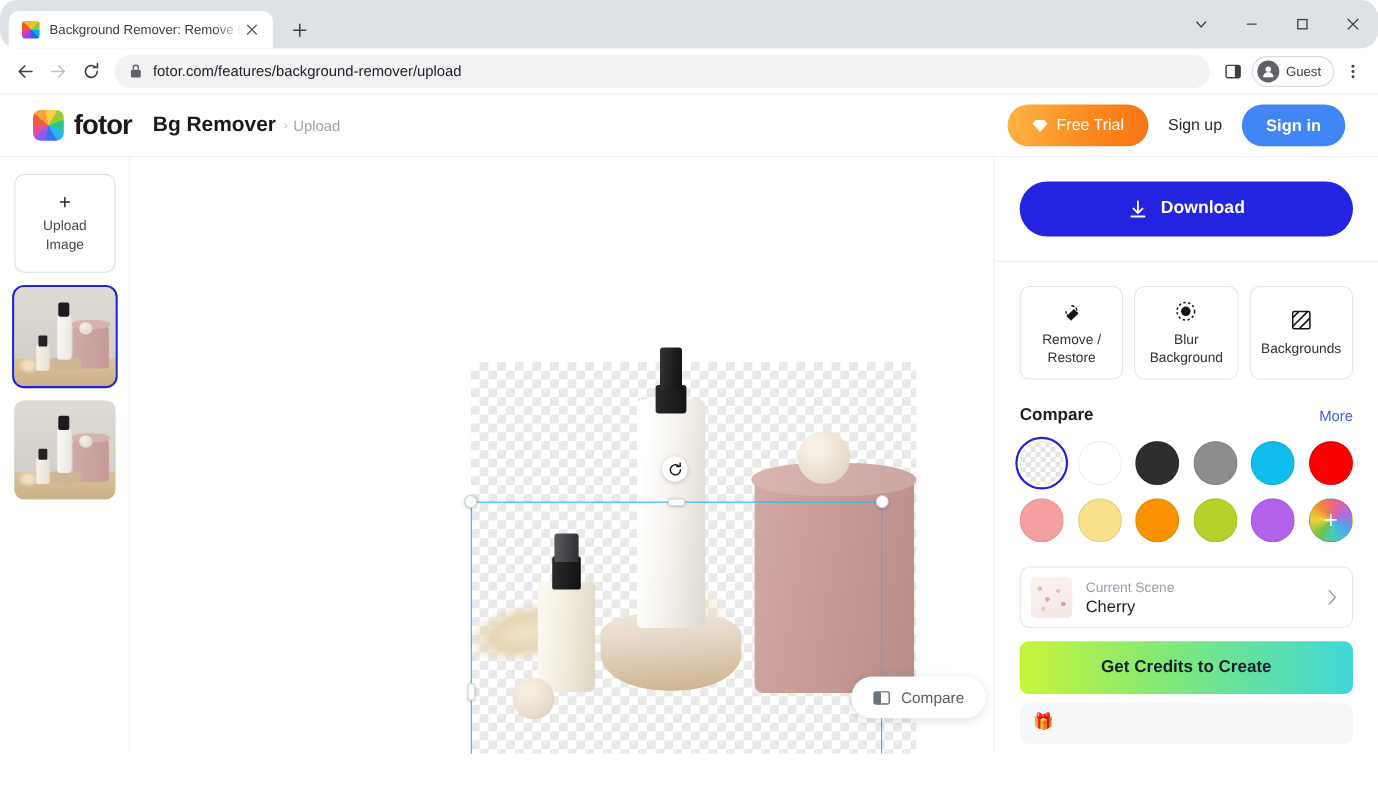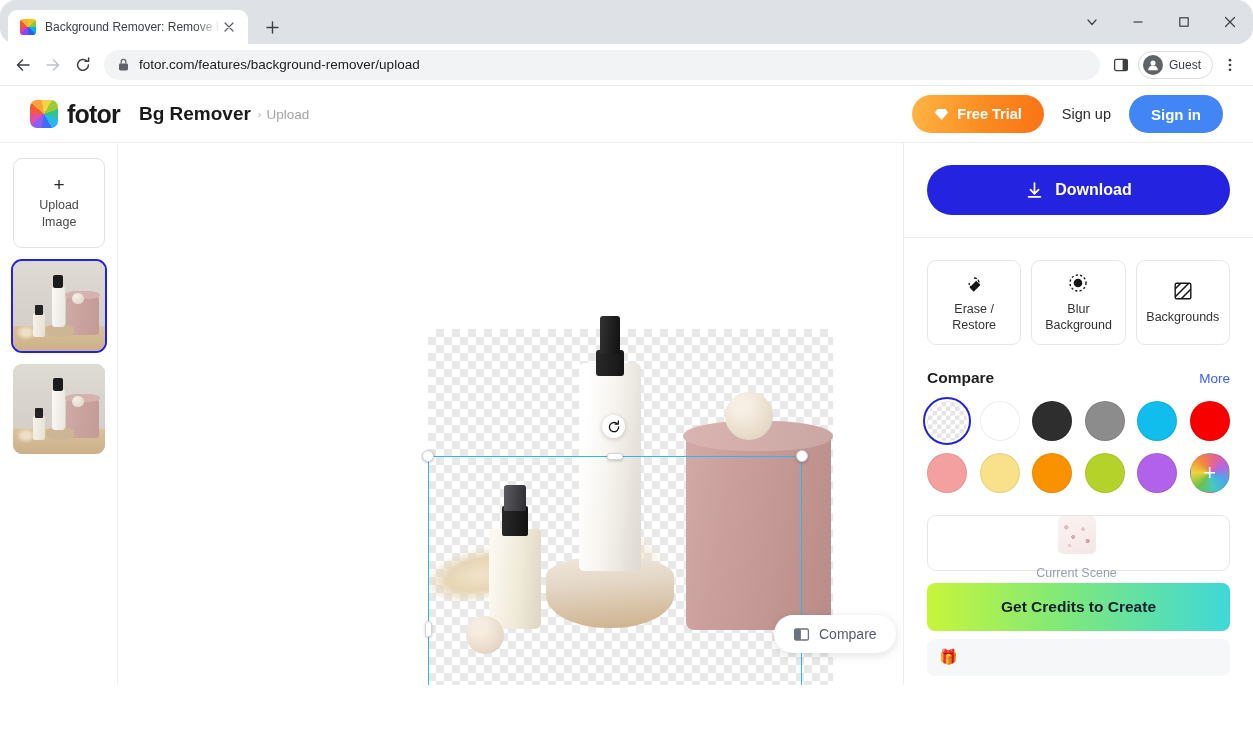--- a/index.html
+++ b/index.html
@@ -126,21 +126,21 @@
   }
   .logo-word { font-size: 25px; font-weight: bold; color: #1a1a1a; letter-spacing: -0.8px; }
   .app-name { font-size: 19px; font-weight: bold; color: #1a1a1a; margin-left: 10px; }
   .breadcrumb-sep { color: #b8b8b8; font-size: 11px; margin: 0 5px 0 7px; }
   .breadcrumb-cur { font-size: 13.5px; color: #a5a5a5; }
   .header-right { margin-left: auto; display: flex; align-items: center; gap: 18px; }
   .btn-free-trial {
     display: flex; align-items: center; gap: 8px;
     height: 38px; padding: 0 22px; border-radius: 19px;
     background: linear-gradient(100deg, #ffb545 0%, #fb8b20 55%, #f97316 100%);
-    color: #ffffff; font-size: 14.5px; font-weight: bold;
+    color: #ffffff; font-size: 14.5px; font-weight: normal;
     border: none;
   }
   .btn-signup { font-size: 14.5px; color: #2b2b2b; background: none; border: none; }
   .btn-signin {
     height: 38px; padding: 0 22px; border-radius: 19px;
     background: #4285f4; color: #ffffff;
     font-size: 15px; font-weight: bold; border: none;
   }
 
   
@@ -300,21 +300,21 @@
     background: conic-gradient(from 220deg,#6cc24a,#f2d23a,#f08a3c,#e8638c,#b468e0,#4aa9e8,#46c9c0,#6cc24a);
   }
   .swatch.picker .plus {
     position: absolute; inset: 0; display: flex;
     align-items: center; justify-content: center;
     color: #fff; font-size: 22px; font-weight: 300; line-height: 1;
   }
   .scene-card {
     margin-top: 22px; height: 56px;
     border: 1px solid #e6e6e6; border-radius: 9px;
-    display: flex; align-items: center; padding: 0 13px 0 9px; gap: 12px; flex-direction: column;
+    display: flex; align-items: center; padding: 0 13px 0 9px; gap: 12px;
   }
   .scene-thumb {
     width: 38px; height: 38px; border-radius: 5px; flex-shrink: 0;
     background:
       radial-gradient(circle at 22% 30%, #e4b9bc 0 5%, transparent 6%),
       radial-gradient(circle at 40% 55%, #d9a9ad 0 6%, transparent 7%),
       radial-gradient(circle at 66% 35%, #e7c3c5 0 5%, transparent 6%),
       radial-gradient(circle at 78% 66%, #d6a3a8 0 5%, transparent 6%),
       radial-gradient(circle at 30% 78%, #e9c8c9 0 4%, transparent 5%),
       linear-gradient(160deg, #fbf3f1, #f4e7e6);
@@ -560,21 +560,21 @@
     <div class="panel-divider"></div>
 
     <div class="tool-row">
       <div class="tool-card">
         <span>
           <svg width="22" height="22" viewBox="0 0 22 22">
             <path d="M6.5 15.5 L13.2 8.8 L17.4 13 L10.7 19.7 Z" fill="#151515"></path>
             <path d="M11.5 6 A5 5 0 1 1 6.1 11.3" stroke="#151515" stroke-width="1.3" fill="none" stroke-dasharray="2 2.2" stroke-linecap="round"></path>
           </svg>
         </span>
-        <span class="tool-label"><span>Erase /</span><br><span>Restore</span></span>
+        <span class="tool-label"><span>Remove /</span><br><span>Restore</span></span>
       </div>
       <div class="tool-card">
         <span>
           <svg width="22" height="22" viewBox="0 0 22 22">
             <circle cx="11" cy="11" r="4.3" fill="#151515"></circle>
             <circle cx="11" cy="11" r="8" stroke="#151515" stroke-width="1.4" fill="none" stroke-dasharray="2.1 2.3"></circle>
           </svg>
         </span>
         <span class="tool-label"><span>Blur</span><br><span>Background</span></span>
       </div>

